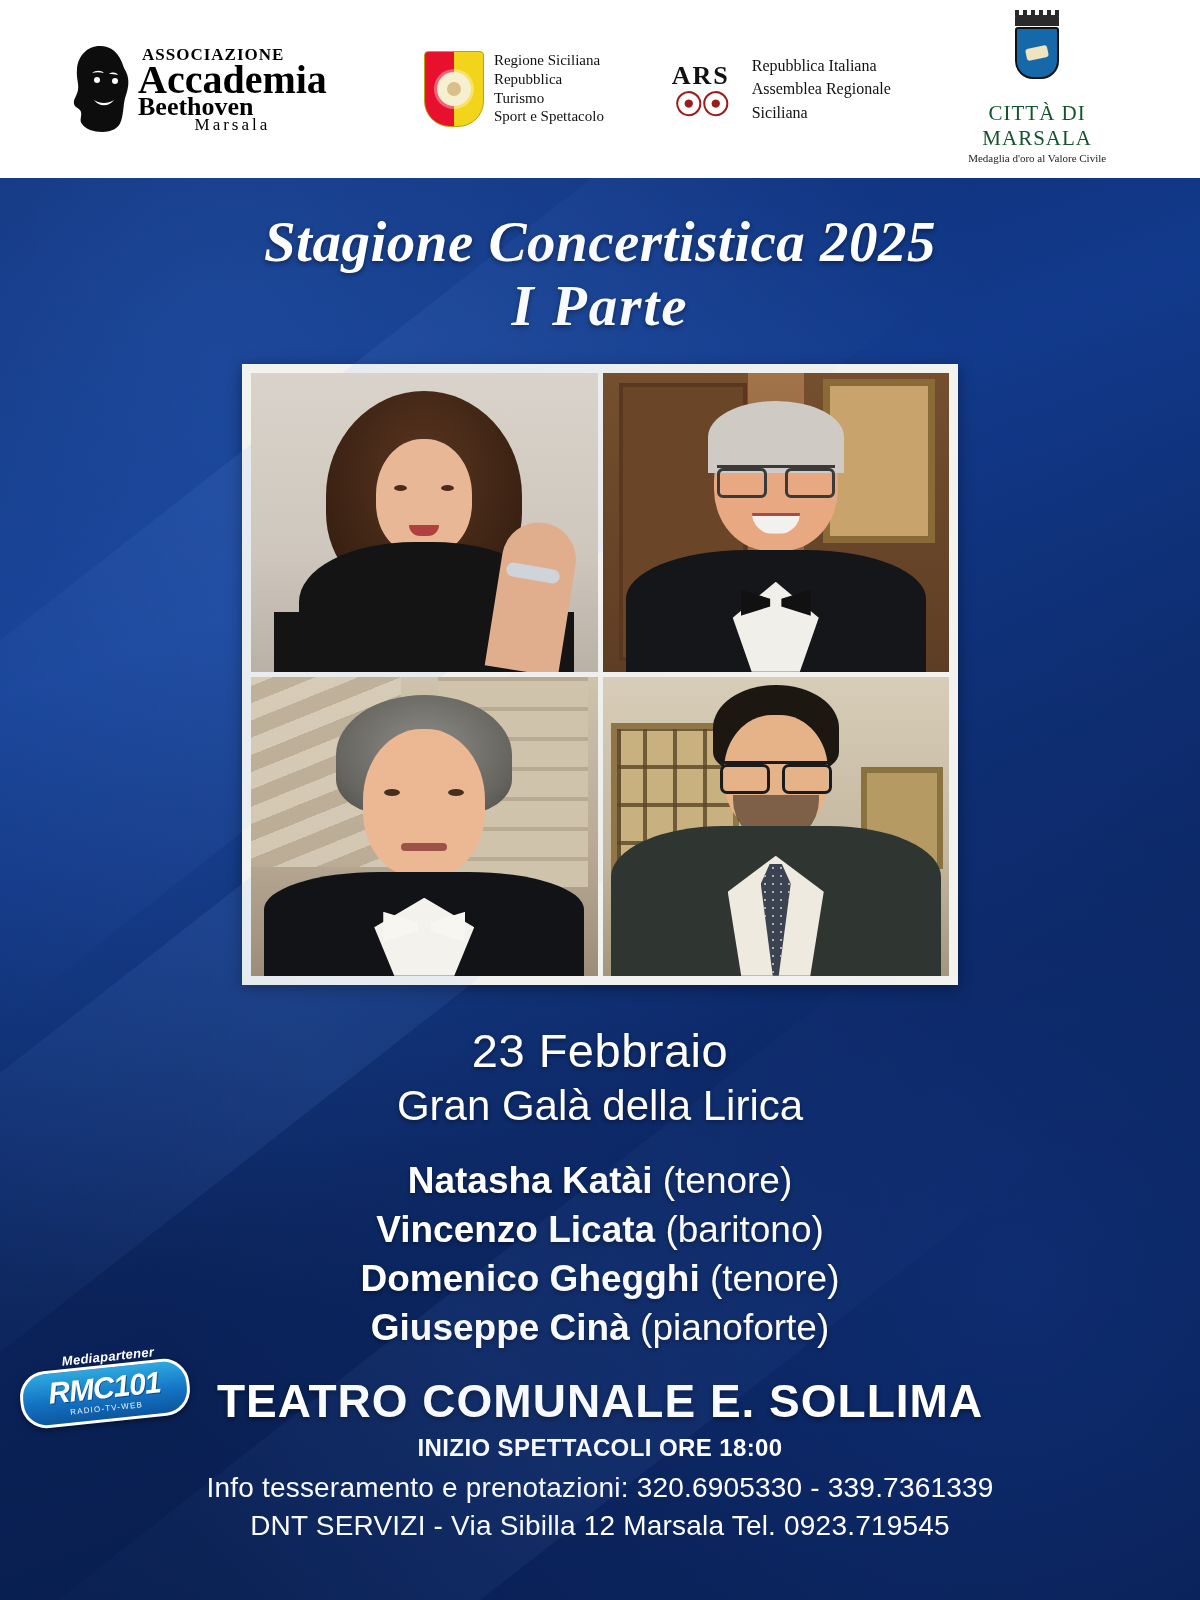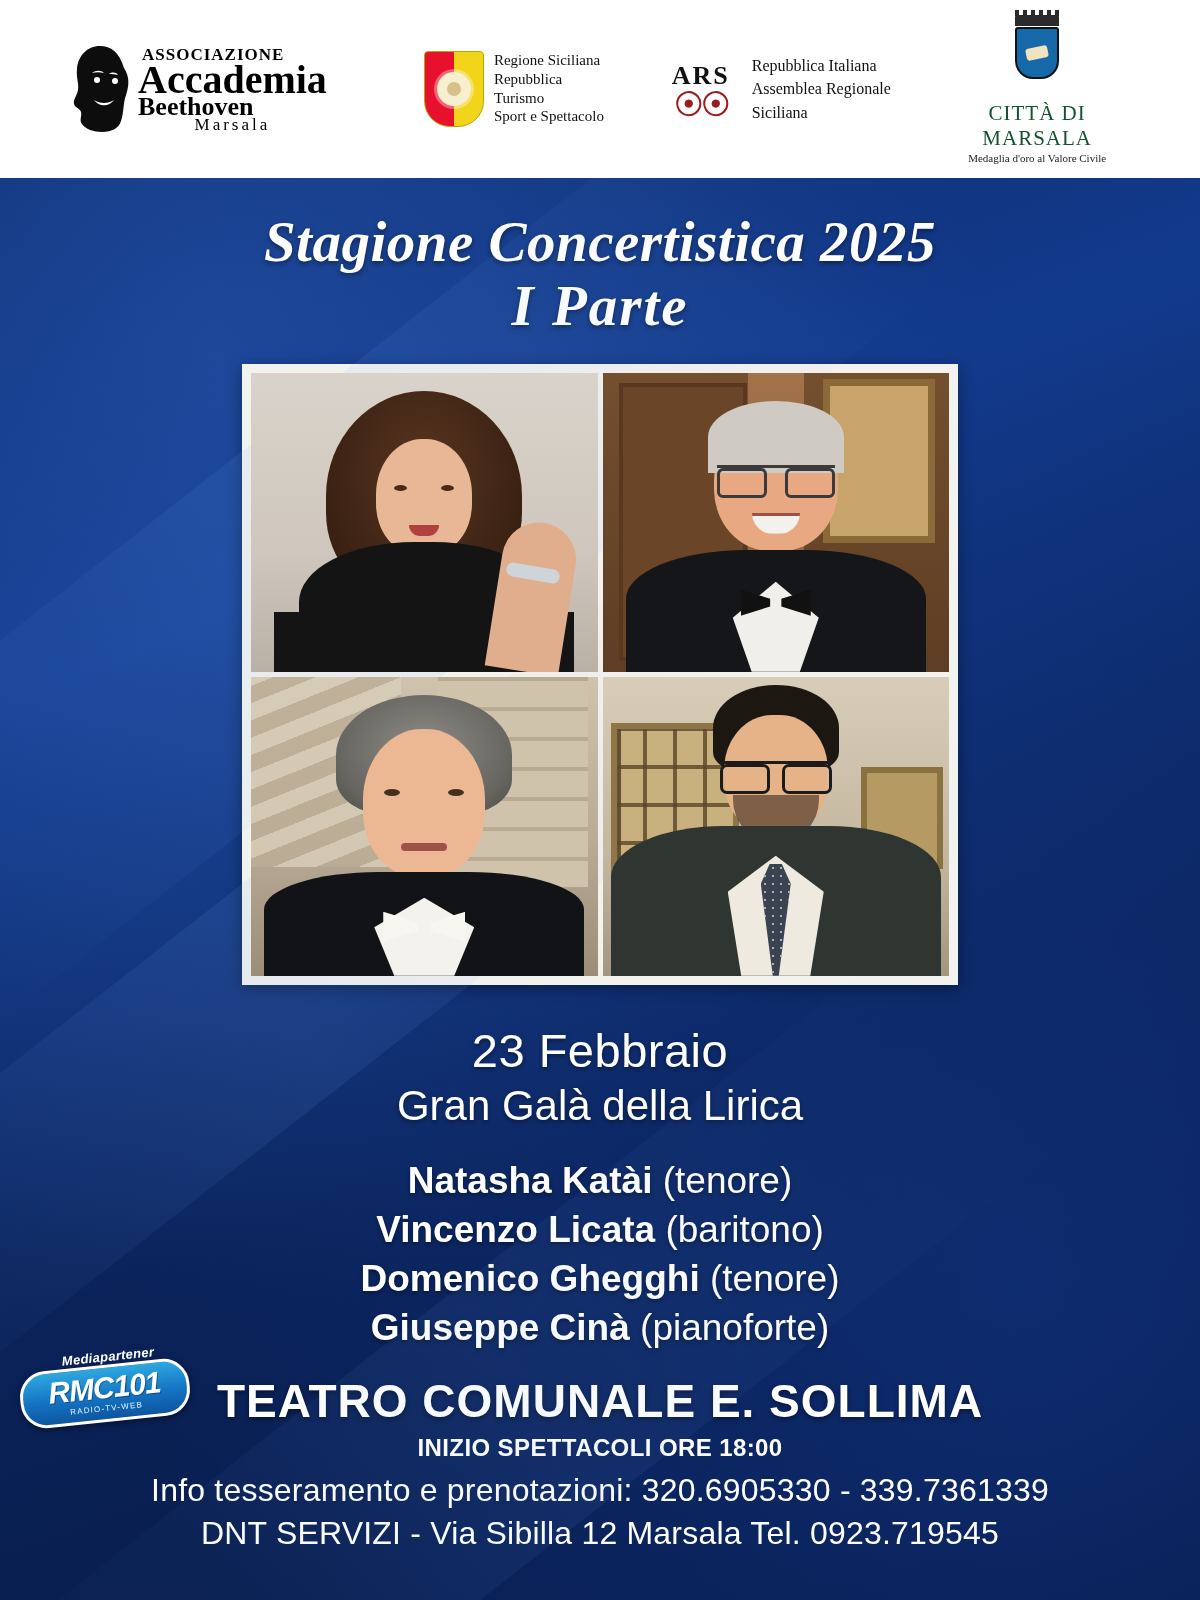--- a/index.html
+++ b/index.html
@@ -552,21 +552,21 @@
     text-align: center;
     color: #ffffff;
     font-size: 24px;
     font-weight: bold;
     letter-spacing: .4px;
     margin-top: 6px;
   }
   .info-line {
     text-align: center;
     color: #ffffff;
-    font-size: 32px;
+    font-size: 28px;
     margin-top: 10px;
     letter-spacing: .2px;
   }
   .info-line.second { margin-top: 6px; }
 </style>
 </head>
 <body>
 
 <div class="poster">
 

